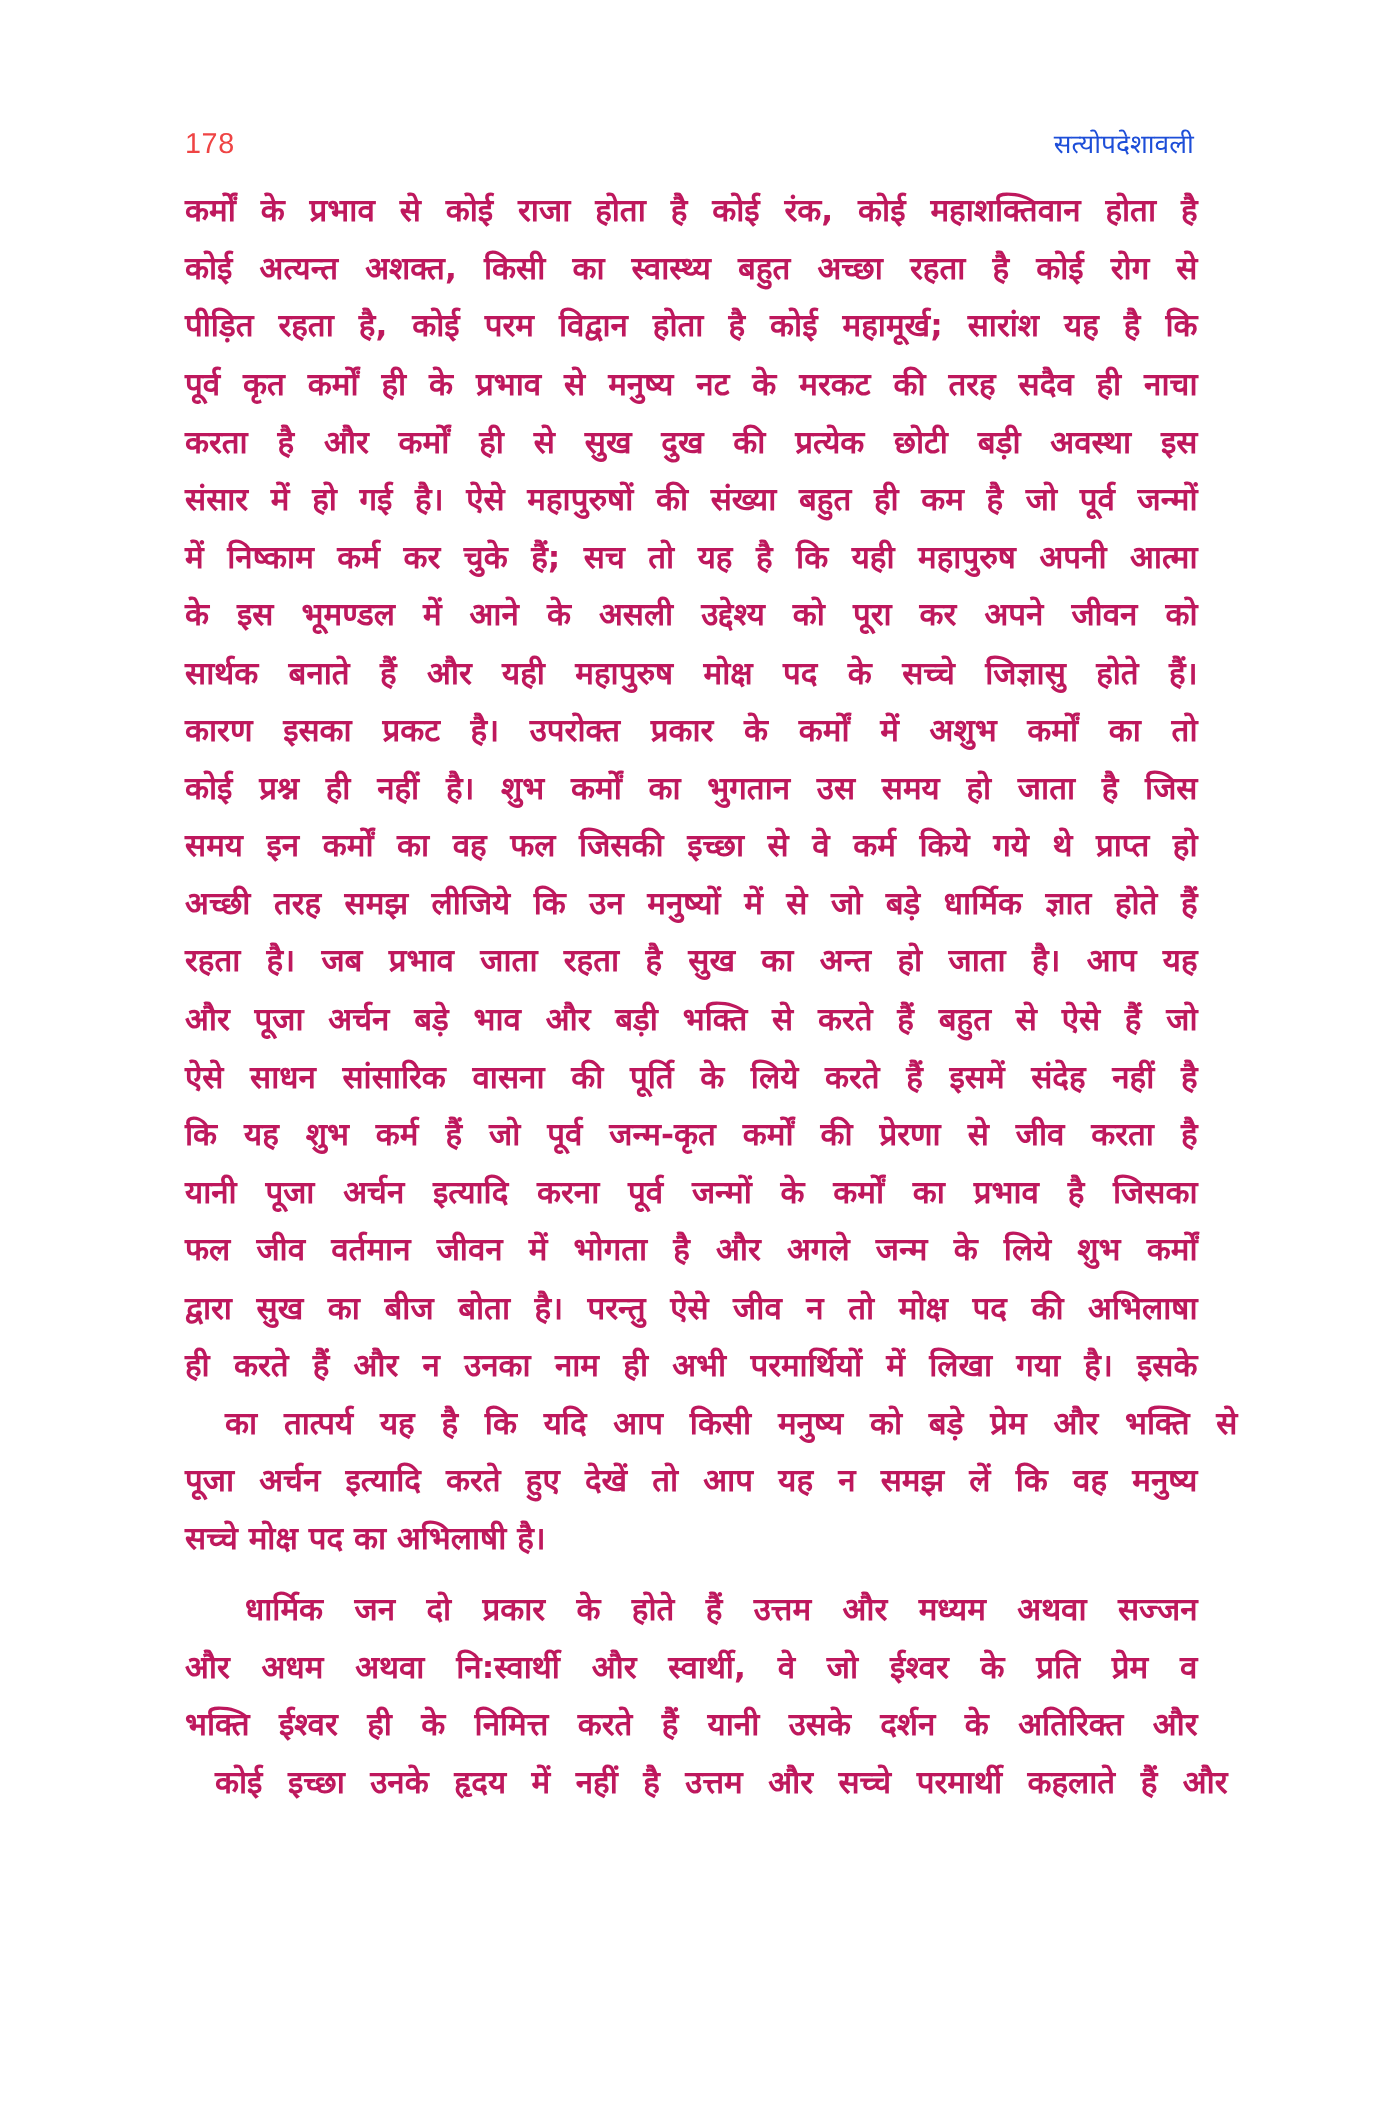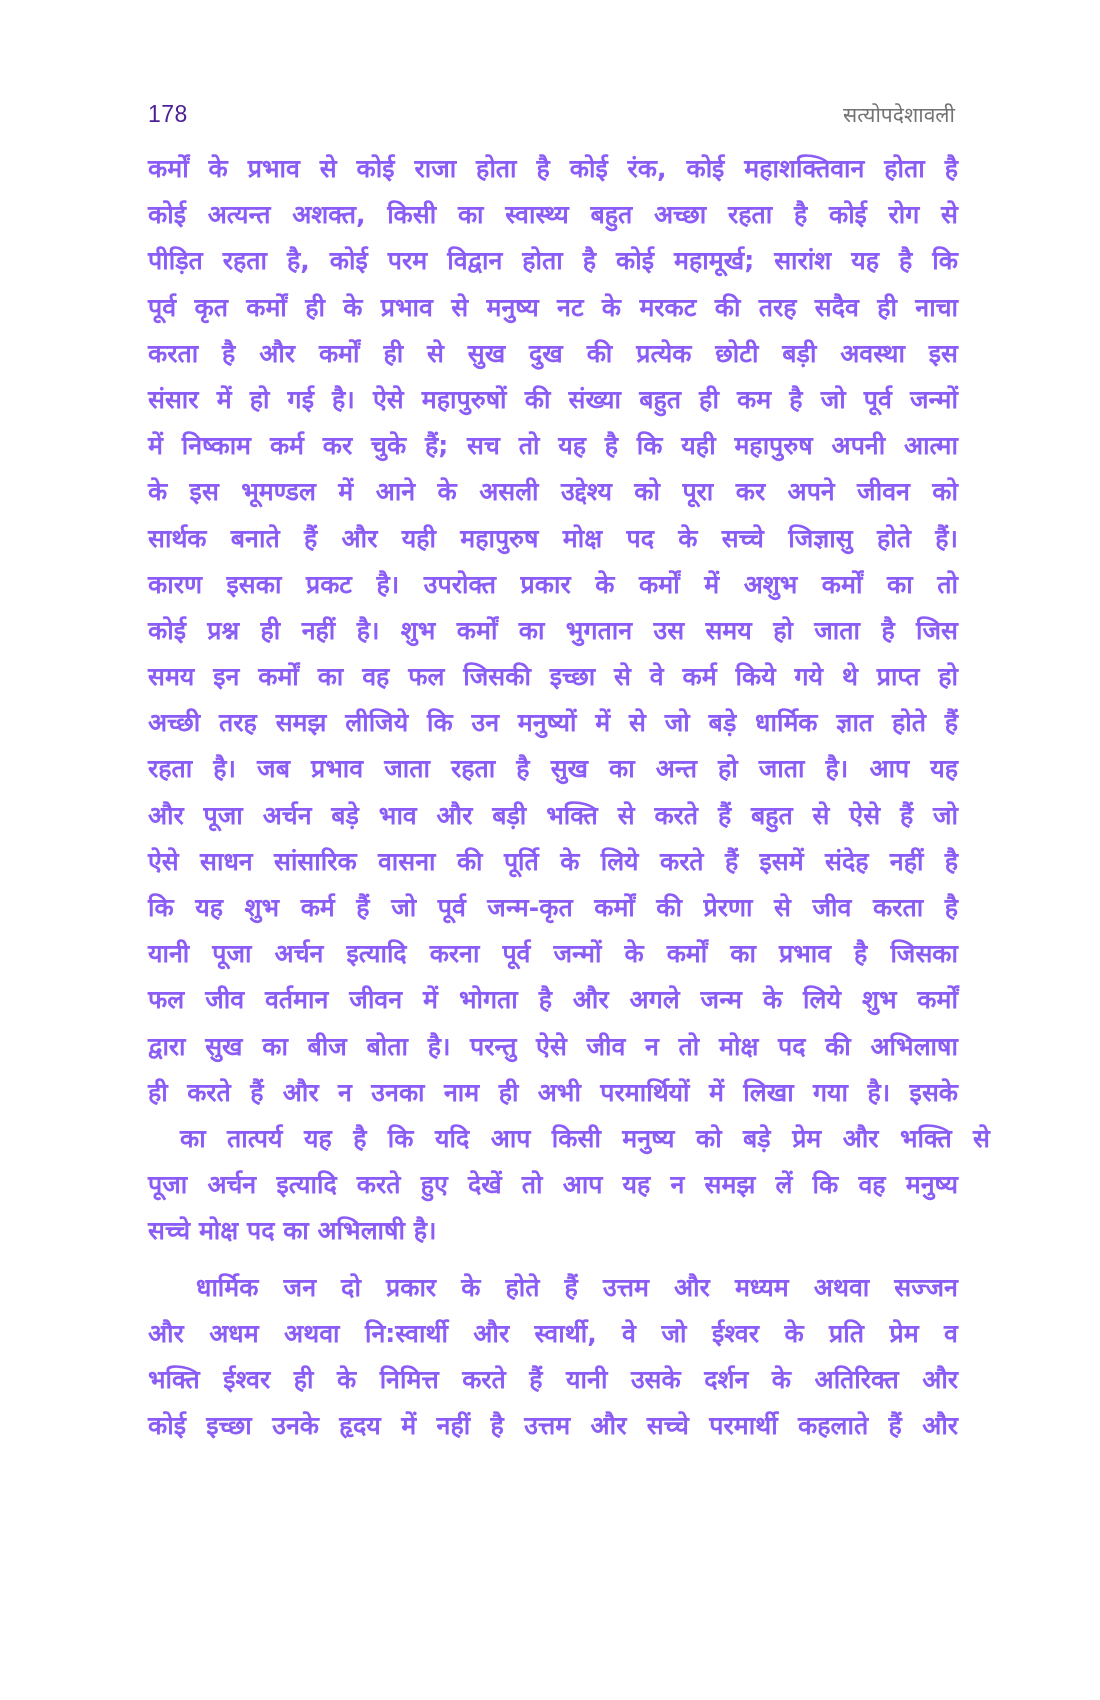--- a/index.html
+++ b/index.html
@@ -21,46 +21,46 @@
       right: 145px;
       top: 96px;
       height: 36px;
       display: flex;
       justify-content: space-between;
       align-items: center;
     }
     .page-number {
       font-family: "Liberation Sans", sans-serif;
       font-size: 23px;
-      color: #4c1d95;
+      color: #ef4444;
       letter-spacing: 0.5px;
     }
     .running-title {
       font-family: "DejaVu Sans", sans-serif;
       font-size: 21px;
-      color: #737373;
+      color: #1d4ed8;
     }
     .body-text {
       position: absolute;
       left: 148px;
       width: 810px;
       top: 146px;
     }
     .line {
       display: block;
       height: 46.2px;
       line-height: 46.2px;
       font-family: "DejaVu Sans", sans-serif;
       font-weight: bold;
       font-size: 25px;
       white-space: nowrap;
       text-align-last: justify;
       text-align: justify;
       transform-origin: left center;
-      color: #8b5cf6;
+      color: #be185d;
     }
     .line.last {
       text-align-last: left;
     }
     .line.indent {
       padding-left: 48px;
       box-sizing: border-box;
     }
     .para-gap {
       height: 10px;
@@ -99,15 +99,15 @@
     <span class="line" style="width: 810px;">ही करते हैं और न उनका नाम ही अभी परमार्थियों में लिखा गया है। इसके</span>
     <span class="line" style="width: 810px; margin-left: 32px;">का तात्पर्य यह है कि यदि आप किसी मनुष्य को बड़े प्रेम और भक्ति से</span>
     <span class="line" style="width: 810px;">पूजा अर्चन इत्यादि करते हुए देखें तो आप यह न समझ लें कि वह मनुष्य</span>
     <span class="line last" style="transform: scaleX(1);">सच्चे मोक्ष पद का अभिलाषी है।</span>
   </div>
   <div class="para-gap"></div>
   <div>
     <span class="line indent" style="width: 810px;">धार्मिक जन दो प्रकार के होते हैं उत्तम और मध्यम अथवा सज्जन</span>
     <span class="line" style="width: 810px;">और अधम अथवा नि:स्वार्थी और स्वार्थी, वे जो ईश्वर के प्रति प्रेम व</span>
     <span class="line" style="width: 810px;">भक्ति ईश्वर ही के निमित्त करते हैं यानी उसके दर्शन के अतिरिक्त और</span>
-    <span class="line" style="width: 810px;">कोई इच्छा उनके हृदय में नहीं है उत्तम और सच्चे परमार्थी कहलाते हैं और</span>
+    <span class="line" style="width: 810px; margin-left: 24px;">कोई इच्छा उनके हृदय में नहीं है उत्तम और सच्चे परमार्थी कहलाते हैं और</span>
   </div>
 </div>
 
 </body></html>

